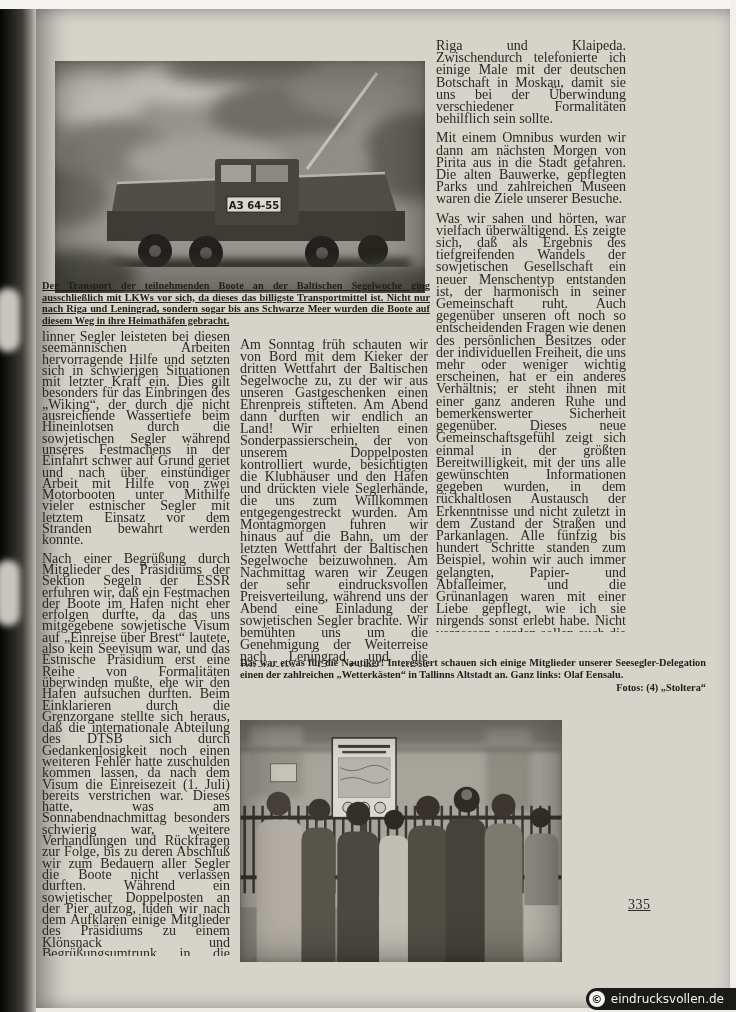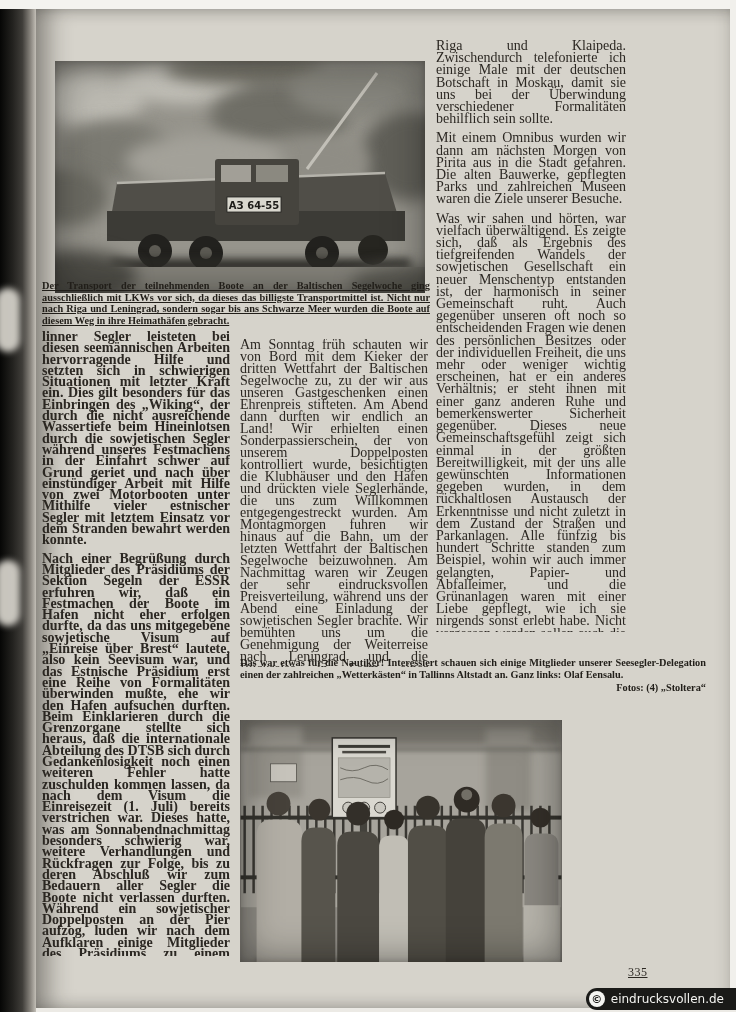--- a/index.html
+++ b/index.html
@@ -27,37 +27,37 @@
     position:absolute; left:36px; top:9px; width:694px; height:999px;
     background:#d6d3cb; z-index:2;
     box-shadow: inset 22px 0 26px -12px rgba(25,22,18,.45),
                 inset -10px 0 18px -12px rgba(25,22,18,.22),
                 inset 0 12px 16px -12px rgba(25,22,18,.25),
                 inset 0 -12px 16px -12px rgba(25,22,18,.2);
   }
   
   .col { position:absolute; overflow:hidden; color:#2b2722; font-size:14px; line-height:11.3px; text-align:justify; hyphens:auto; }
   .col p + p { margin-top:7px; }
-  .col-left   { left:6px;   top:322px; width:188px; height:625px;font-weight:bold; }
+  .col-left   { left:6px;   top:322px; width:188px; height:625px; }
   .col-middle { left:204px; top:330px; width:188px; height:328px; line-height:12px; }
   .col-right  { left:400px; top:31px;  width:190px; height:592px; line-height:12.2px; }
   
   .caption { position:absolute; color:#211e19; font-weight:bold; font-size:10.3px; line-height:11.6px; text-align:justify; }
   .caption-top    { left:6px;   top:271px; width:388px; height:48px; overflow:hidden;text-decoration:underline; }
   .caption-bottom { left:204px; top:648px; width:466px; height:38px; overflow:hidden; }
   .caption-bottom .credit { position:absolute; right:0; bottom:1px; background:#d6d3cb; padding-left:8px; }
   
   figure.photo { position:absolute; overflow:hidden; background:#8e8c85;margin-top:21px; }
   .photo-top    { left:19px;  top:31px;  width:370px; height:232px; }
   .photo-bottom { left:204px; top:690px; width:322px; height:242px; }
   figure.photo svg { display:block; width:100%; height:100%; }
   .vignette { position:absolute; inset:0; box-shadow: inset 0 0 38px rgba(18,17,15,.5), inset 0 0 6px rgba(18,17,15,.25); pointer-events:none; }
   .b2 { filter:blur(2px); } .b4 { filter:blur(4px); } .b8 { filter:blur(8px); }
   
-  .page-number { position:absolute; left:592px; top:956px; font-size:12px; letter-spacing:.5px; color:#2b2722;text-decoration:underline; }
+  .page-number { position:absolute; left:592px; top:888px; font-size:14px; letter-spacing:.5px; color:#2b2722;text-decoration:underline; }
   
   .watermark {
     position:absolute; right:0; bottom:2px; z-index:7; height:22px;
     display:flex; align-items:center; gap:6px;
     background:#1a1a18; color:#f4f4f1;
     border-radius:12px 0 0 12px; padding:2px 12px 2px 3px;
     font-family:"DejaVu Sans","Liberation Sans",sans-serif; font-size:12px;
   }
   .wm-badge {
     width:16px; height:16px; border-radius:50%; background:#f4f4f1; color:#1a1a18;

